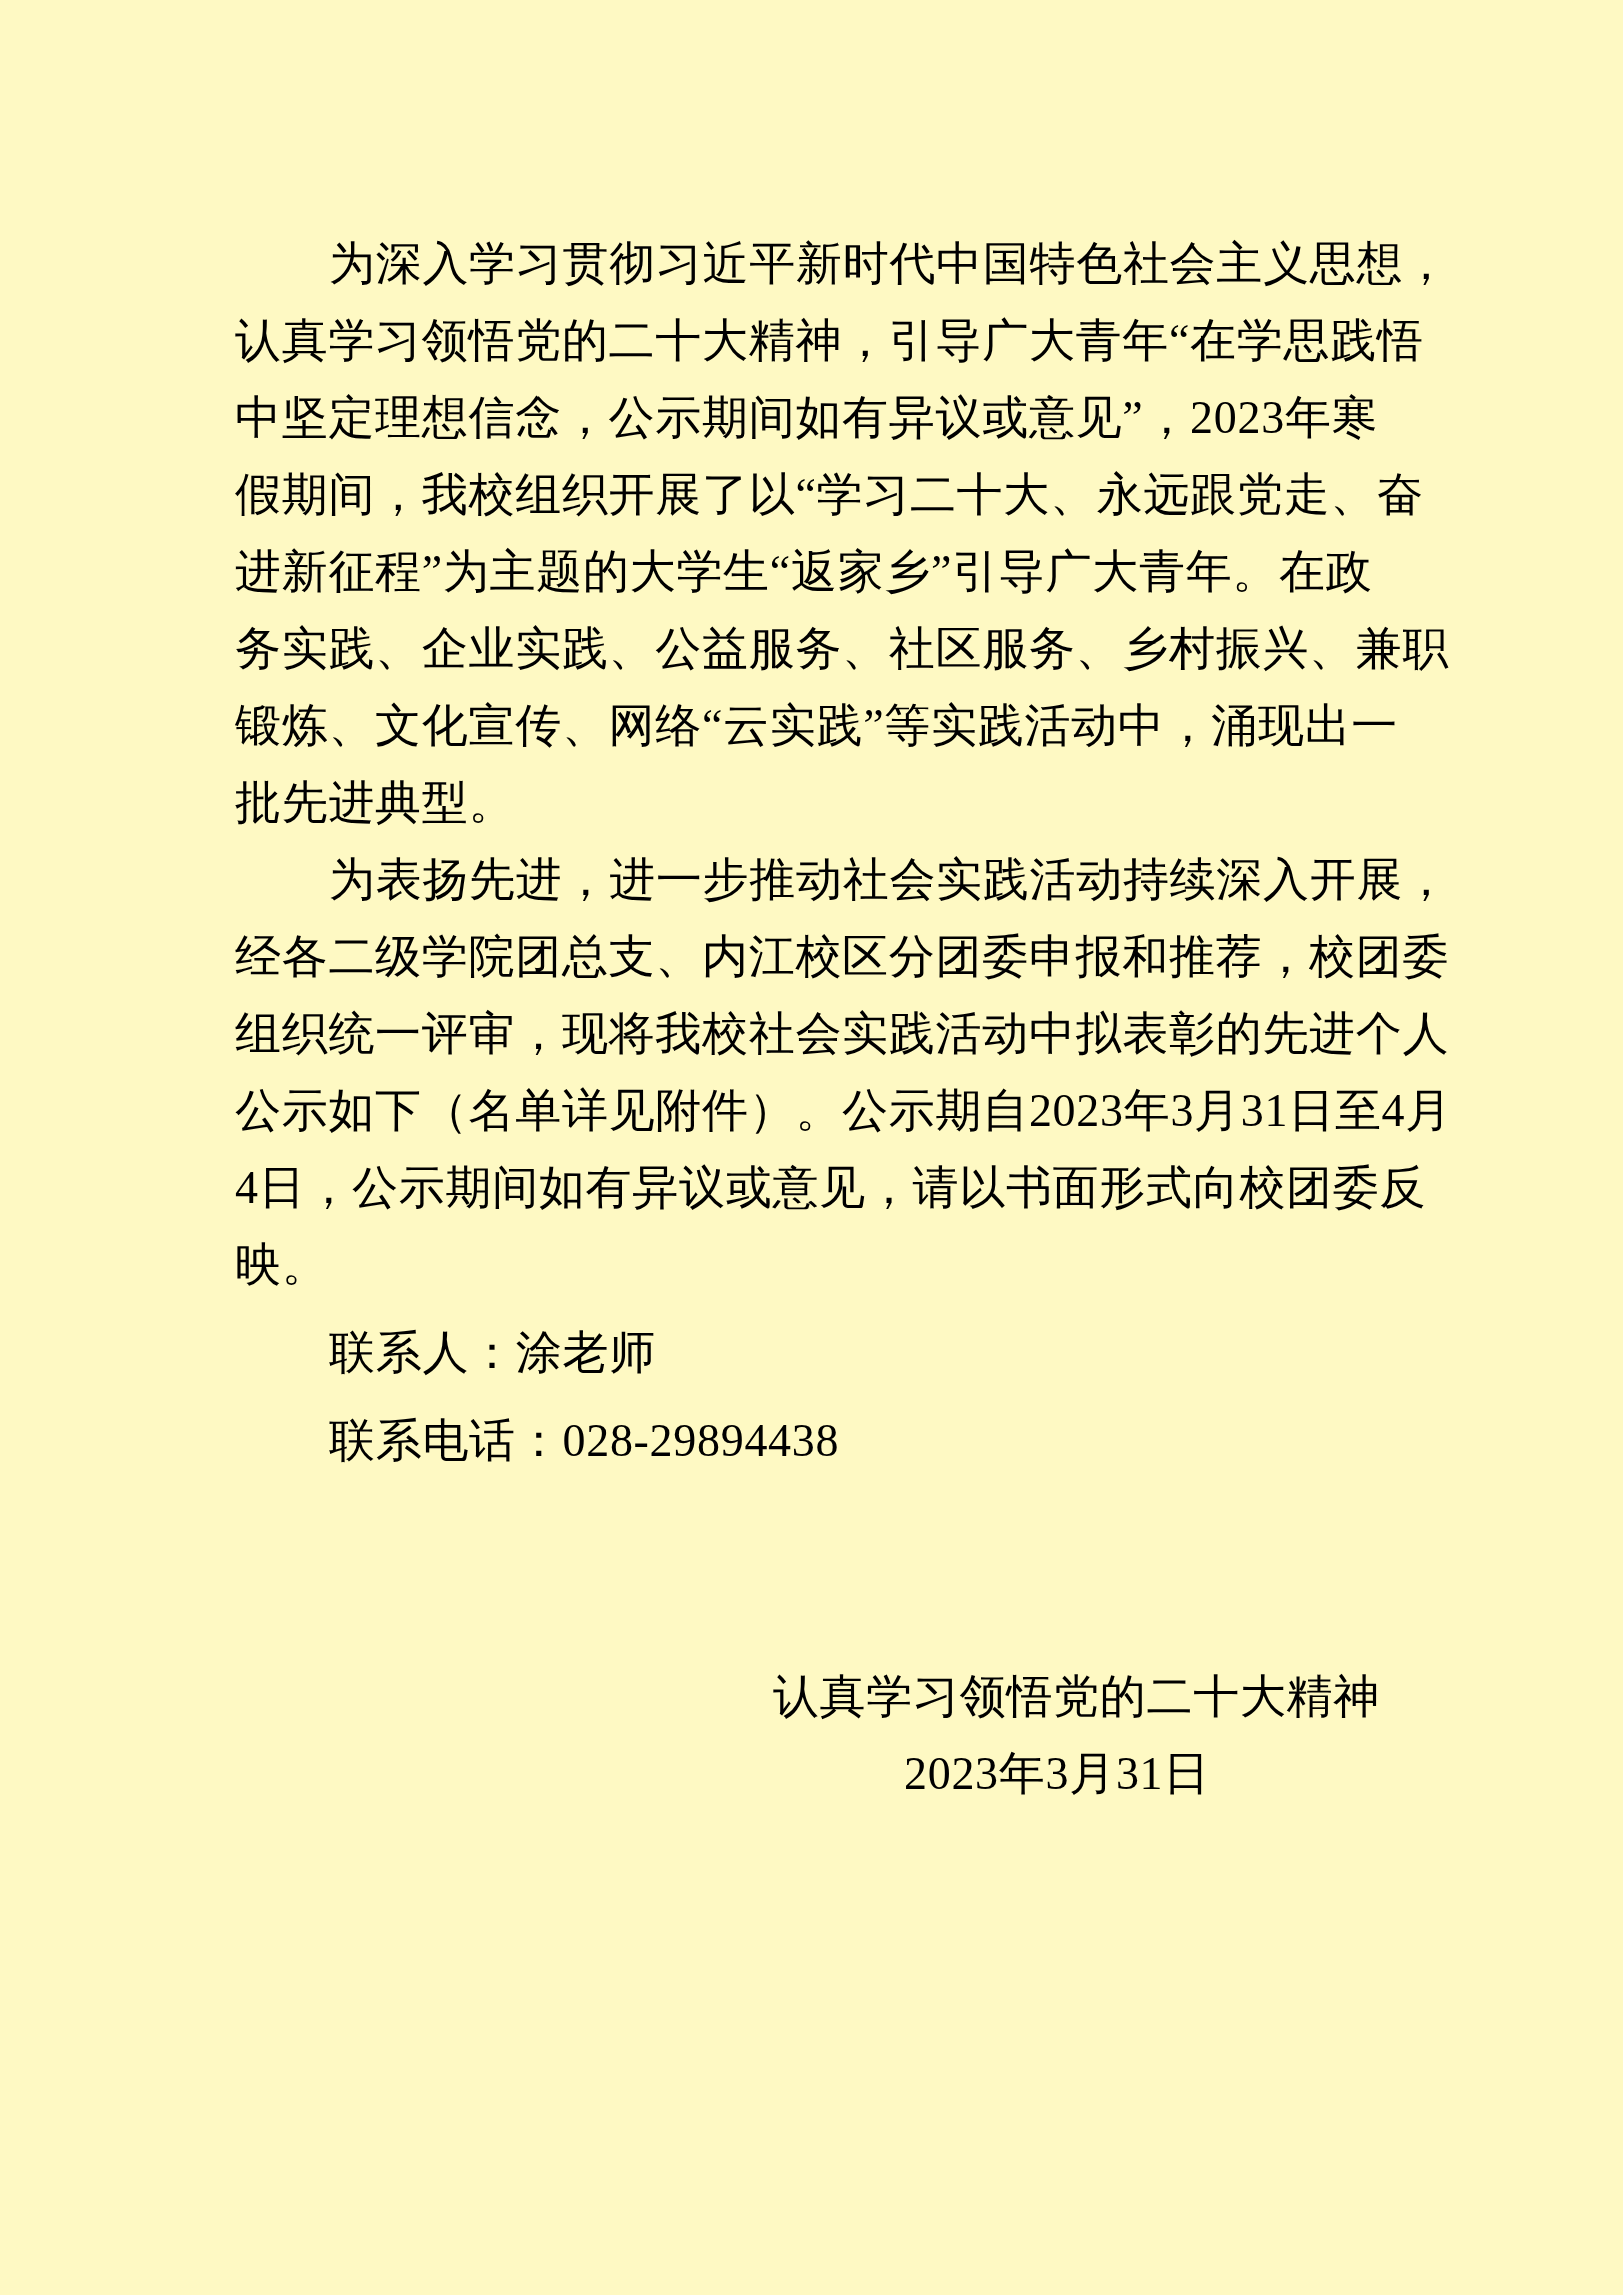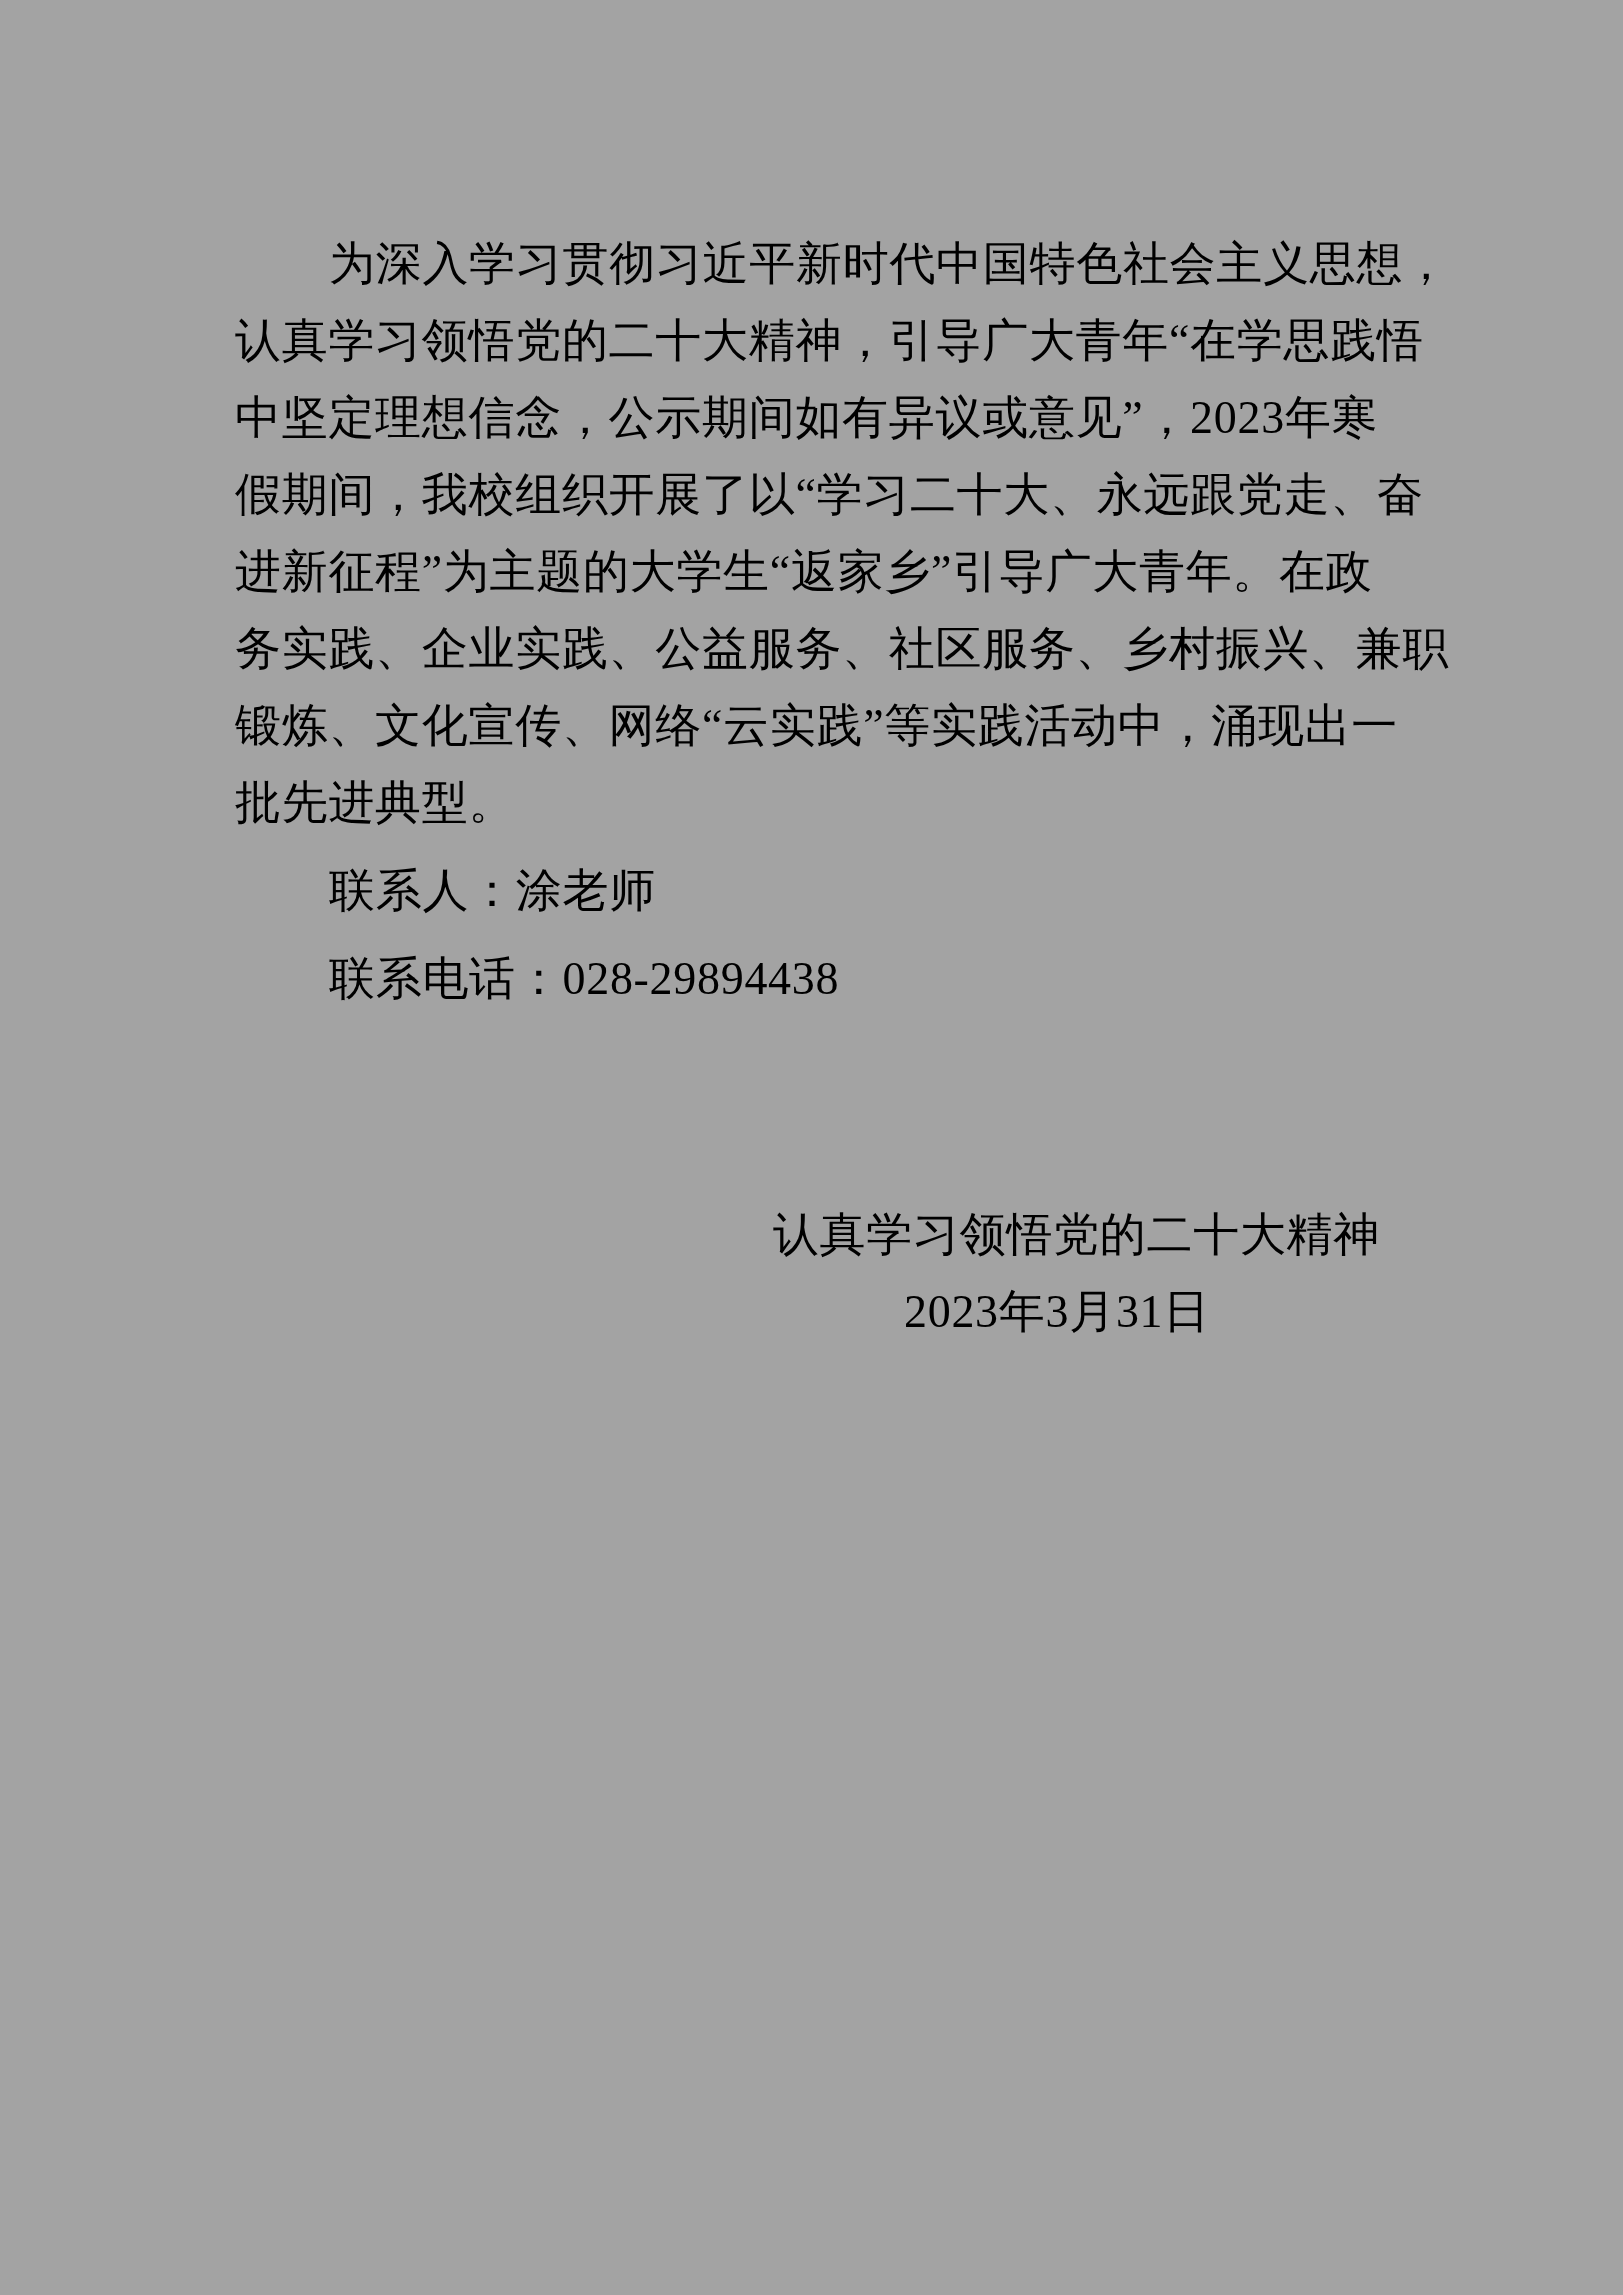--- a/index.html
+++ b/index.html
@@ -4,21 +4,21 @@
 <style>
   html, body {
     margin: 0;
     padding: 0;
     background: #ffffff;
   }
   .page {
     position: relative;
     width: 1623px;
     height: 2295px;
-    background: #a3a3a3;
+    background: #fef9c3;
     overflow: hidden;
     font-family: "Liberation Serif", serif;
     color: #000000;
   }
   .content {
     position: absolute;
     left: 235px;
     top: 225px;
     width: 1145px;
     font-size: 46px;
@@ -55,20 +55,28 @@
         <div class="para">
           <div class="line indent">为深入学习贯彻习近平新时代中国特色社会主义思想，</div>
           <div class="line">认真学习领悟党的二十大精神，引导广大青年“在学思践悟</div>
           <div class="line">中坚定理想信念，公示期间如有异议或意见”，2023年寒</div>
           <div class="line">假期间，我校组织开展了以“学习二十大、永远跟党走、奋</div>
           <div class="line">进新征程”为主题的大学生“返家乡”引导广大青年。在政</div>
           <div class="line">务实践、企业实践、公益服务、社区服务、乡村振兴、兼职</div>
           <div class="line">锻炼、文化宣传、网络“云实践”等实践活动中，涌现出一</div>
           <div class="line">批先进典型。</div>
         </div>
+        <div class="para">
+          <div class="line indent">为表扬先进，进一步推动社会实践活动持续深入开展，</div>
+          <div class="line">经各二级学院团总支、内江校区分团委申报和推荐，校团委</div>
+          <div class="line">组织统一评审，现将我校社会实践活动中拟表彰的先进个人</div>
+          <div class="line">公示如下（名单详见附件）。公示期自2023年3月31日至4月</div>
+          <div class="line">4日，公示期间如有异议或意见，请以书面形式向校团委反</div>
+          <div class="line">映。</div>
+        </div>
       </div>
 
     <div class="contact">
       <div class="line indent">联系人：涂老师</div>
       <div class="line indent">联系电话：028-29894438</div>
     </div>
 
     <div class="signature">
       <div class="line sig-org">认真学习领悟党的二十大精神</div>
       <div class="line sig-date">2023年3月31日</div>

